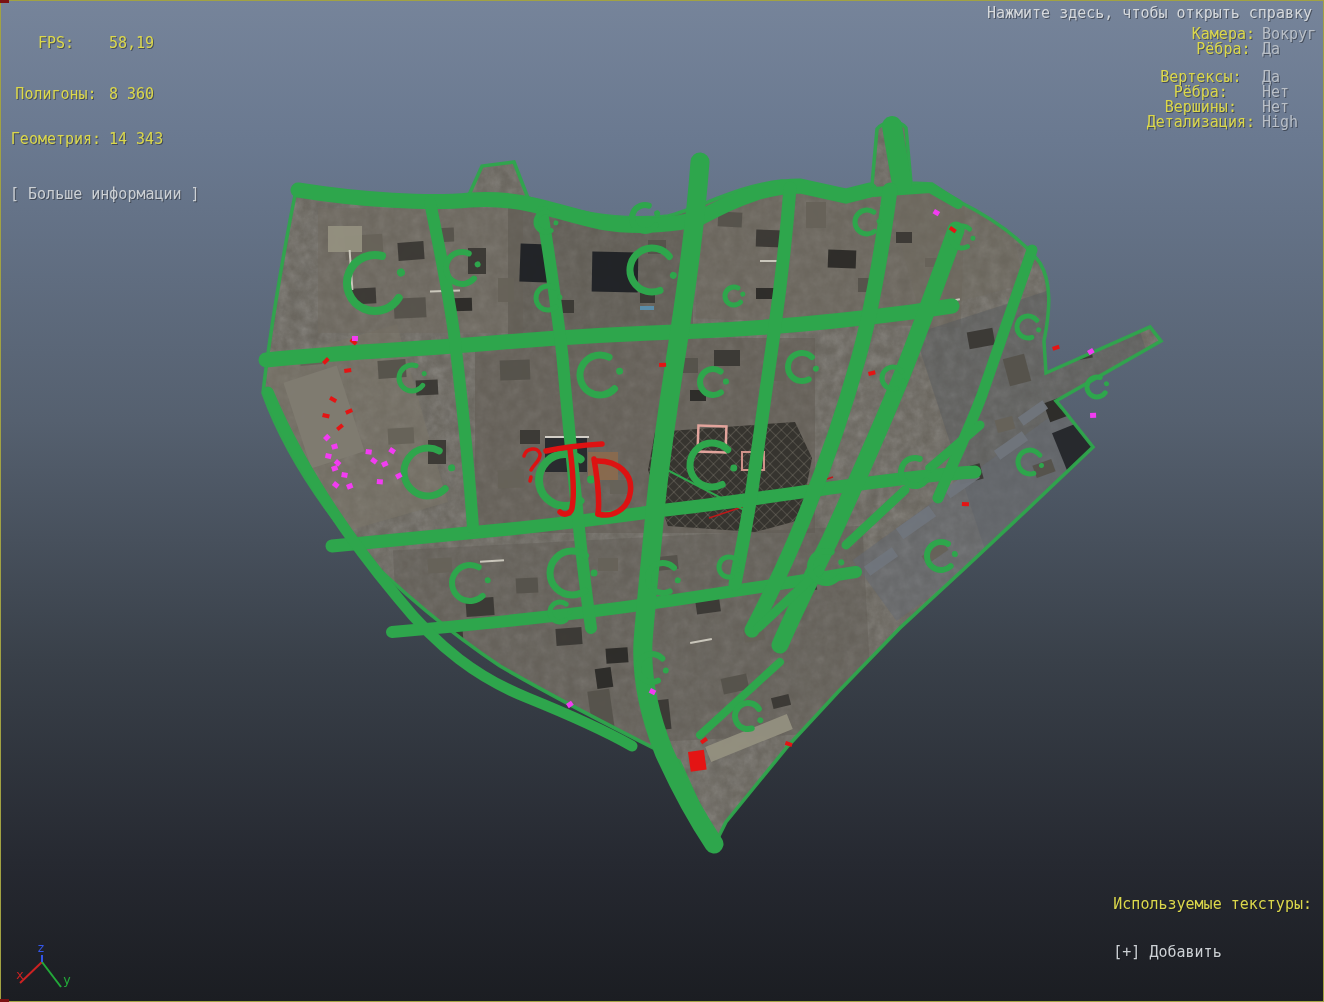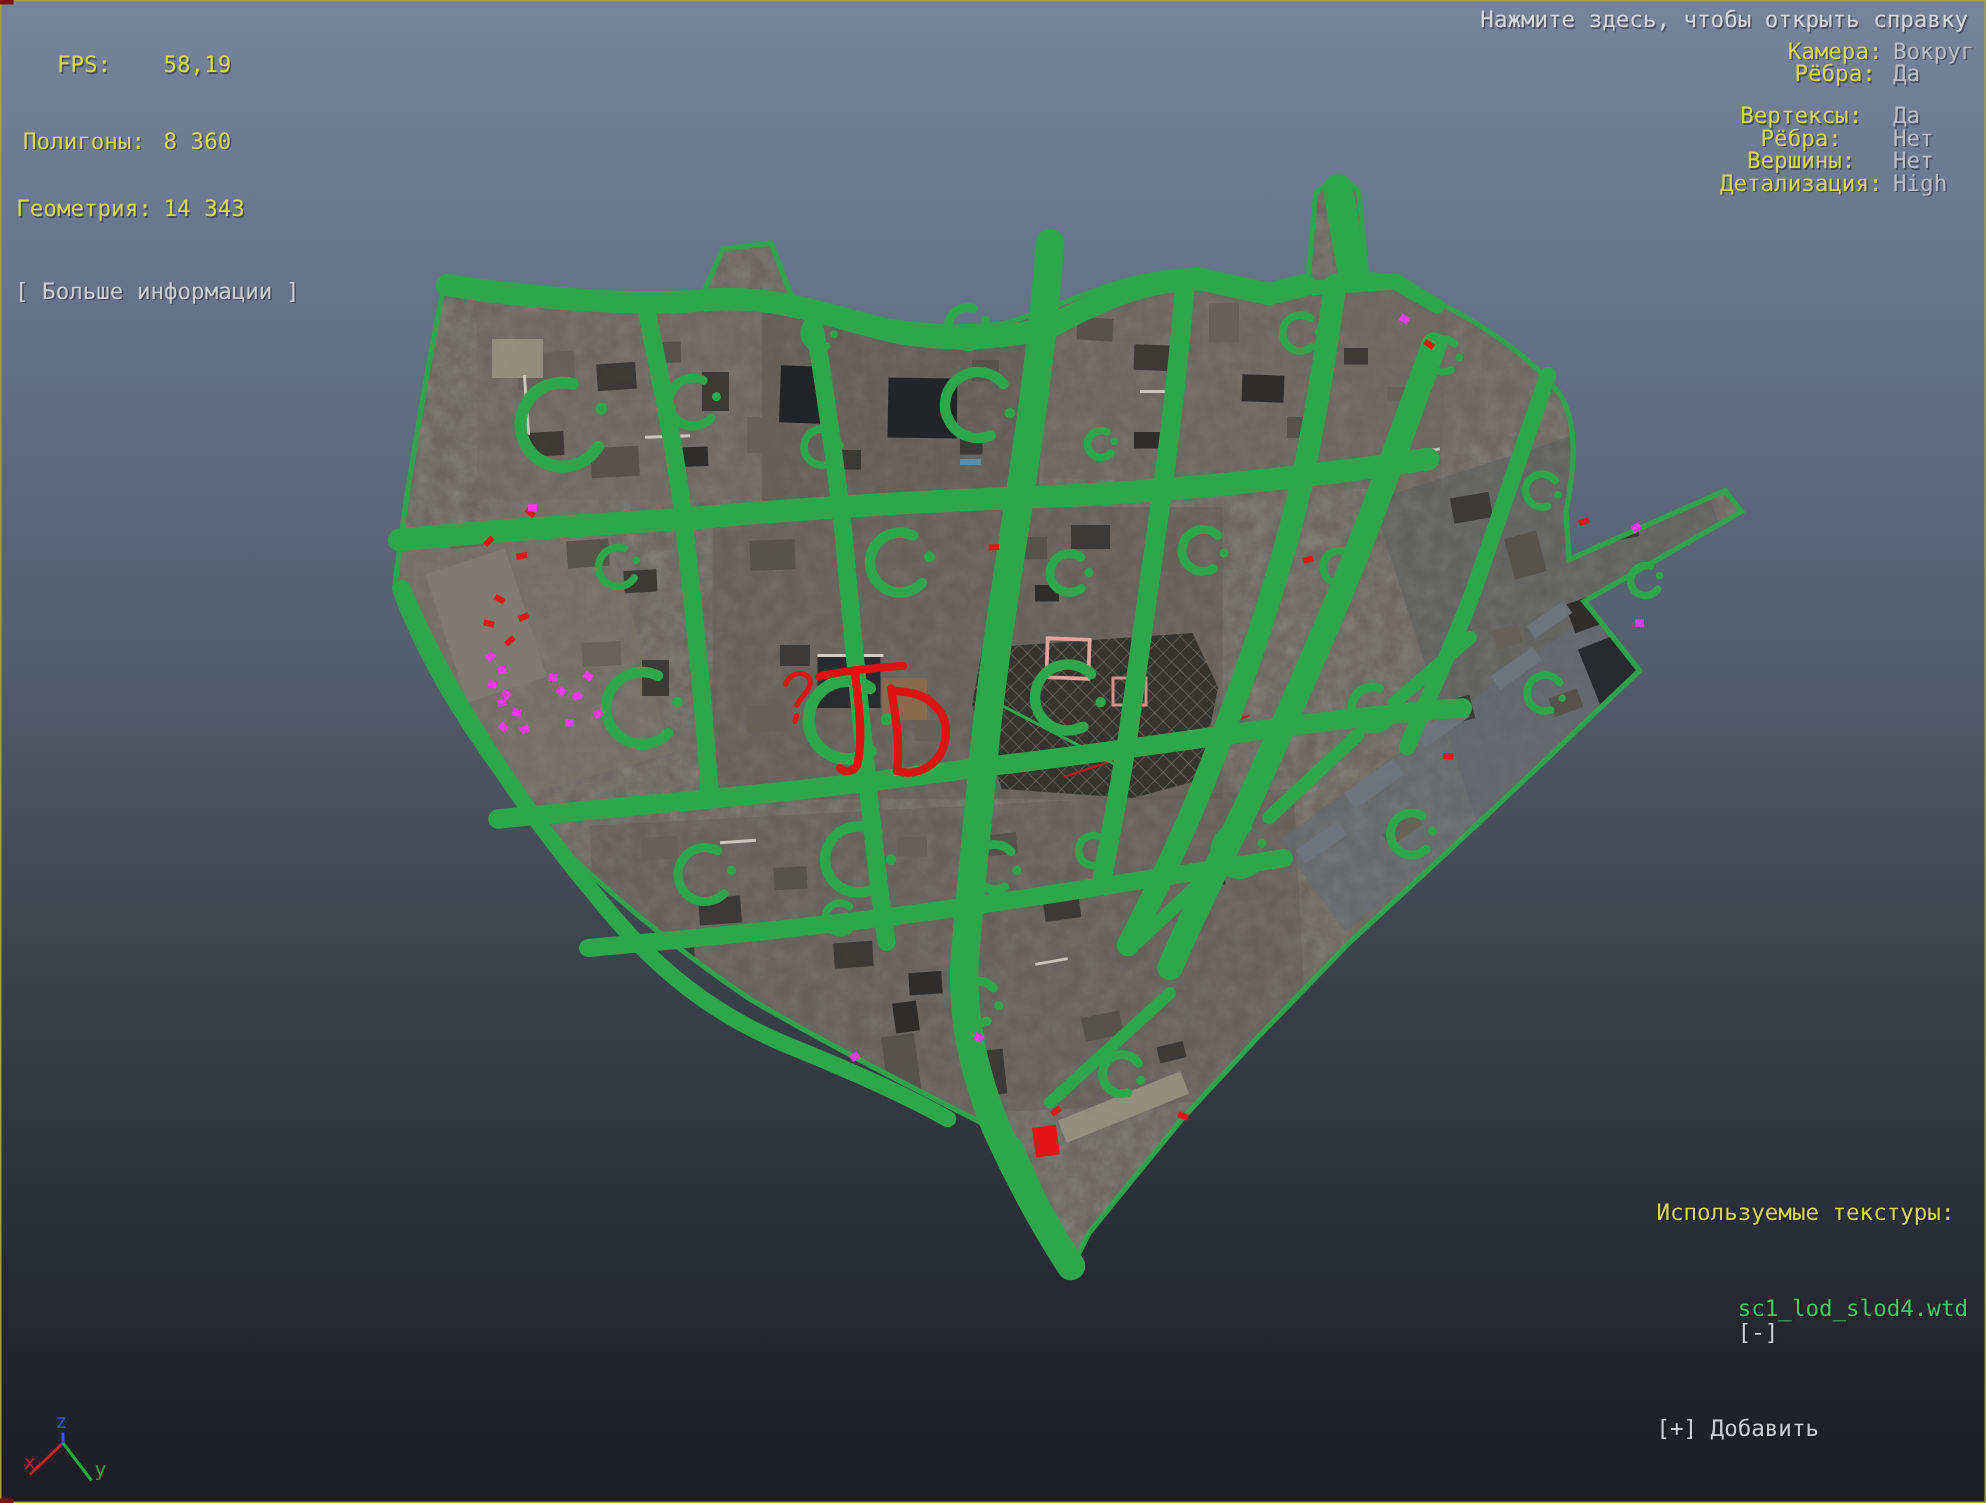--- a/index.html
+++ b/index.html
@@ -293,20 +293,16 @@
 
   <div class="hud rgrid" style="right:12px;top:70px">
     <span class="lbl yl">Вертексы:</span><span class="v val">Да</span>
     <span class="lbl yl">Рёбра:</span><span class="v val">Нет</span>
     <span class="lbl yl">Вершины:</span><span class="v val">Нет</span>
     <span class="lbl yl">Детализация:</span><span class="v val">High</span>
   </div>
 
   <div class="hud texpanel" style="right:12px;bottom:10px">
     <div class="yl">Используемые текстуры:</div>
-    <div>
-      <span class="texfile">sc1_lod_slod4.wtd</span>
-      <span class="dim">[-]</span>
-    </div>
     <div class="dim">[+] Добавить</div>
   </div>
 
 </div>
 
 </body></html>

